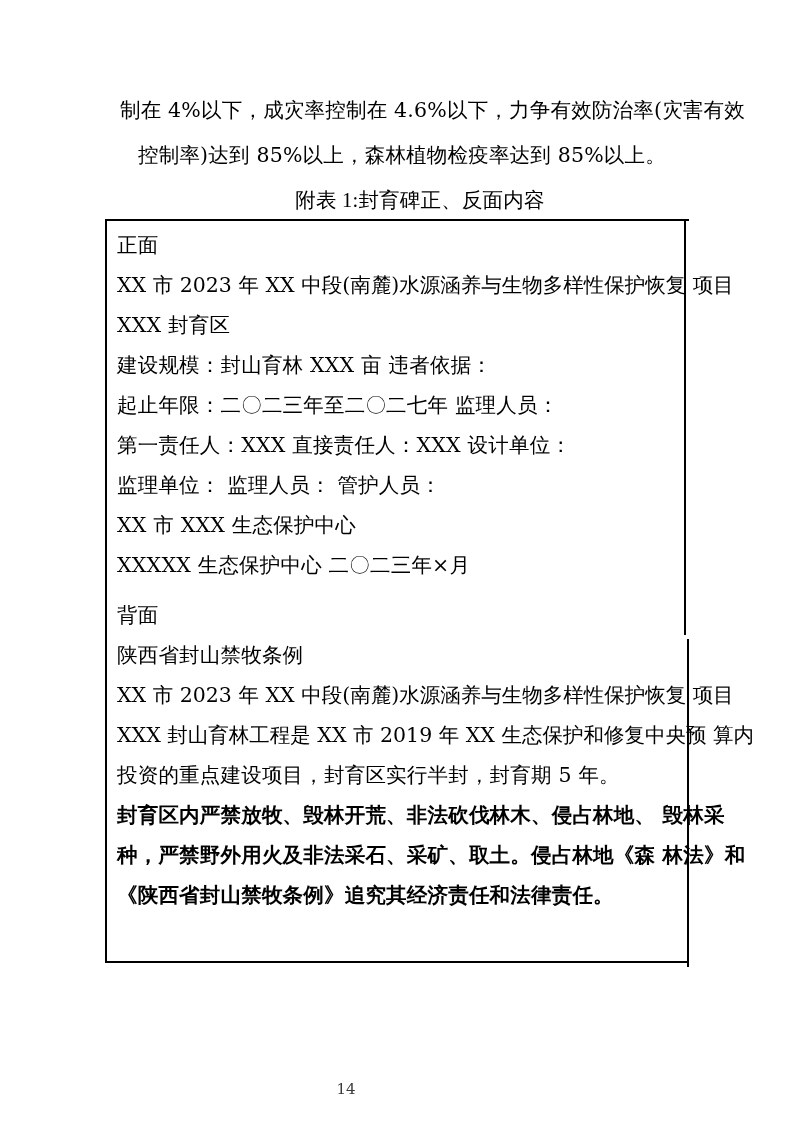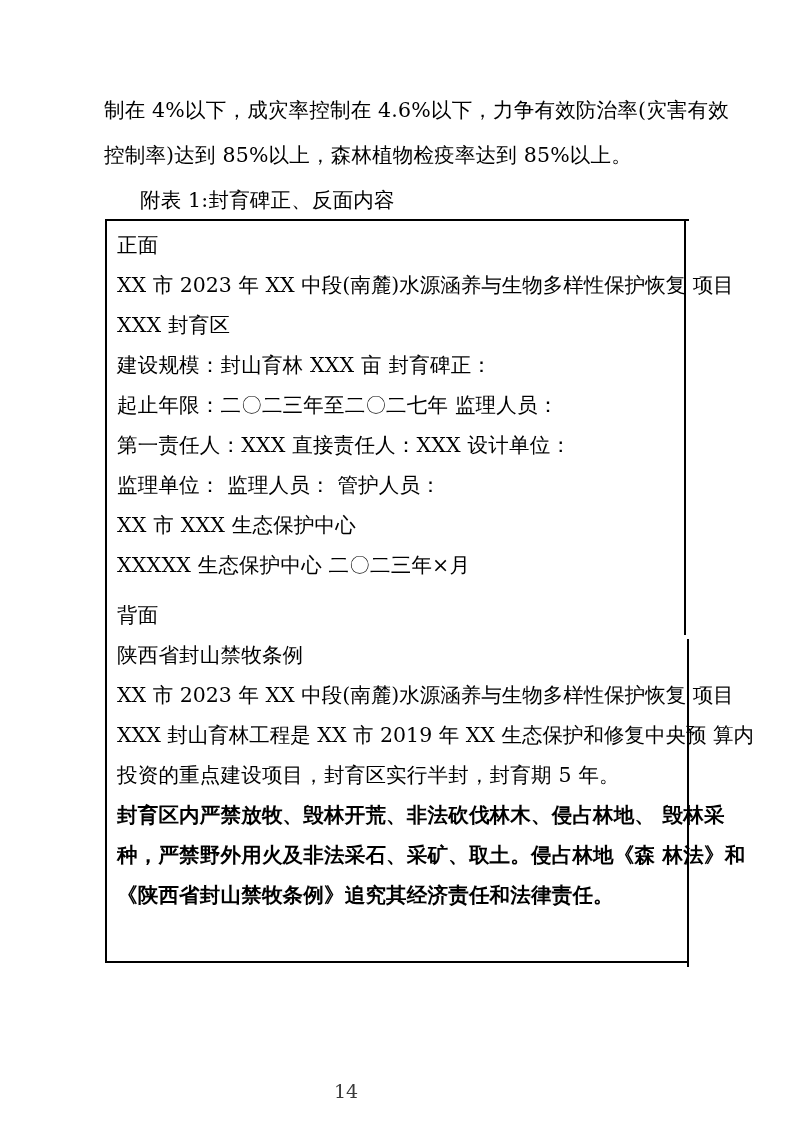--- a/index.html
+++ b/index.html
@@ -22,32 +22,34 @@
     top: 0;
     left: 0;
     width: 793px;
     height: 1122px;
     overflow: hidden;
   }
 
   
   .body-block {
     position: absolute;
-    left: 104px;
+    left: 120px;
     top: 88px;
     width: 564px;
+    text-align: center;
   }
   .body-line {
     font-size: 20.5px;
     line-height: 45px;
     letter-spacing: 0.2px;
     white-space: pre;
   }
   .body-line.indent {
     text-indent: 36px;
+    font-family: Liberation Serif, serif;
   }
 
   
   .stele-table {
     position: absolute;
     left: 105px;
     top: 219px;
     width: 584px;
     height: 744px;
     box-sizing: border-box;
@@ -111,21 +113,21 @@
     font-weight: 600;
   }
 
   
   .page-number {
     position: absolute;
     left: 0;
     top: 1080px;
     width: 692px;
     text-align: center;
-    font-size: 19px;
+    font-size: 15px;
     color: #3a3a3a;
     font-family: "DejaVu Serif", "Liberation Serif", serif;
   }
 </style>
 </head>
 <body>
 
 <div class="page">
 
   <div class="body-block">
@@ -139,21 +141,21 @@
     <span class="edge-right-upper"></span>
     <span class="edge-right-lower"></span>
     <span class="edge-bottom-cap"></span>
 
     <div class="stele-rows">
 
       <div class="stele-line">正面</div>
 
       <div class="stele-line dense">XX 市 2023 年 XX 中段(南麓)水源涵养与生物多样性保护恢复 项目</div>
       <div class="stele-line">XXX 封育区</div>
-      <div class="stele-line">建设规模：封山育林 XXX 亩 封育碑正：</div>
+      <div class="stele-line">建设规模：封山育林 XXX 亩 违者依据：</div>
       <div class="stele-line">起止年限：二〇二三年至二〇二七年 监理人员：</div>
       <div class="stele-line">第一责任人：XXX 直接责任人：XXX 设计单位：</div>
       <div class="stele-line">监理单位： 监理人员： 管护人员：</div>
       <div class="stele-line">XX 市 XXX 生态保护中心</div>
       <div class="stele-line">XXXXX 生态保护中心 二〇二三年×月</div>
 
       <div class="stele-line gap-before">背面</div>
 
       <div class="stele-line">陕西省封山禁牧条例</div>
 

